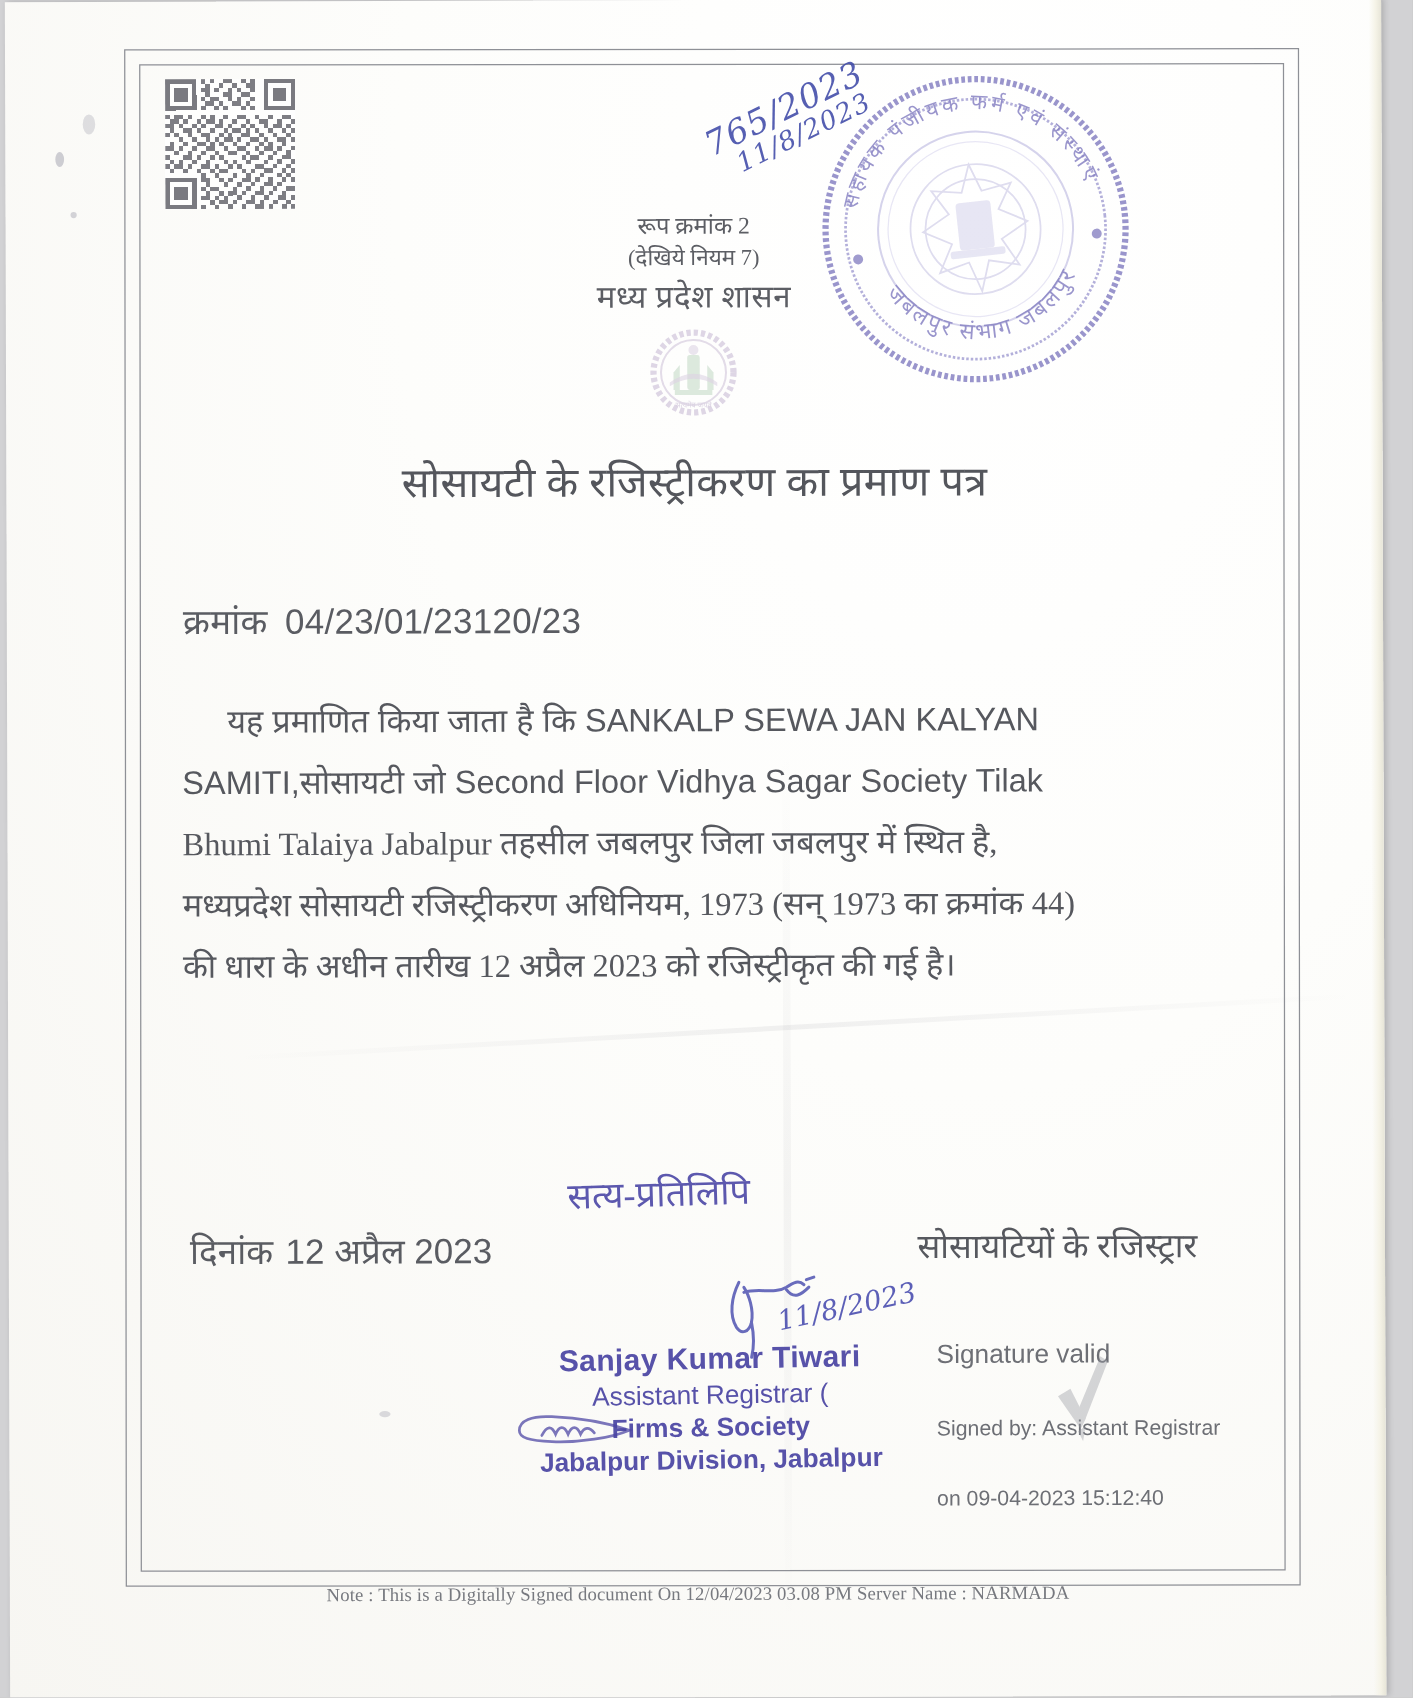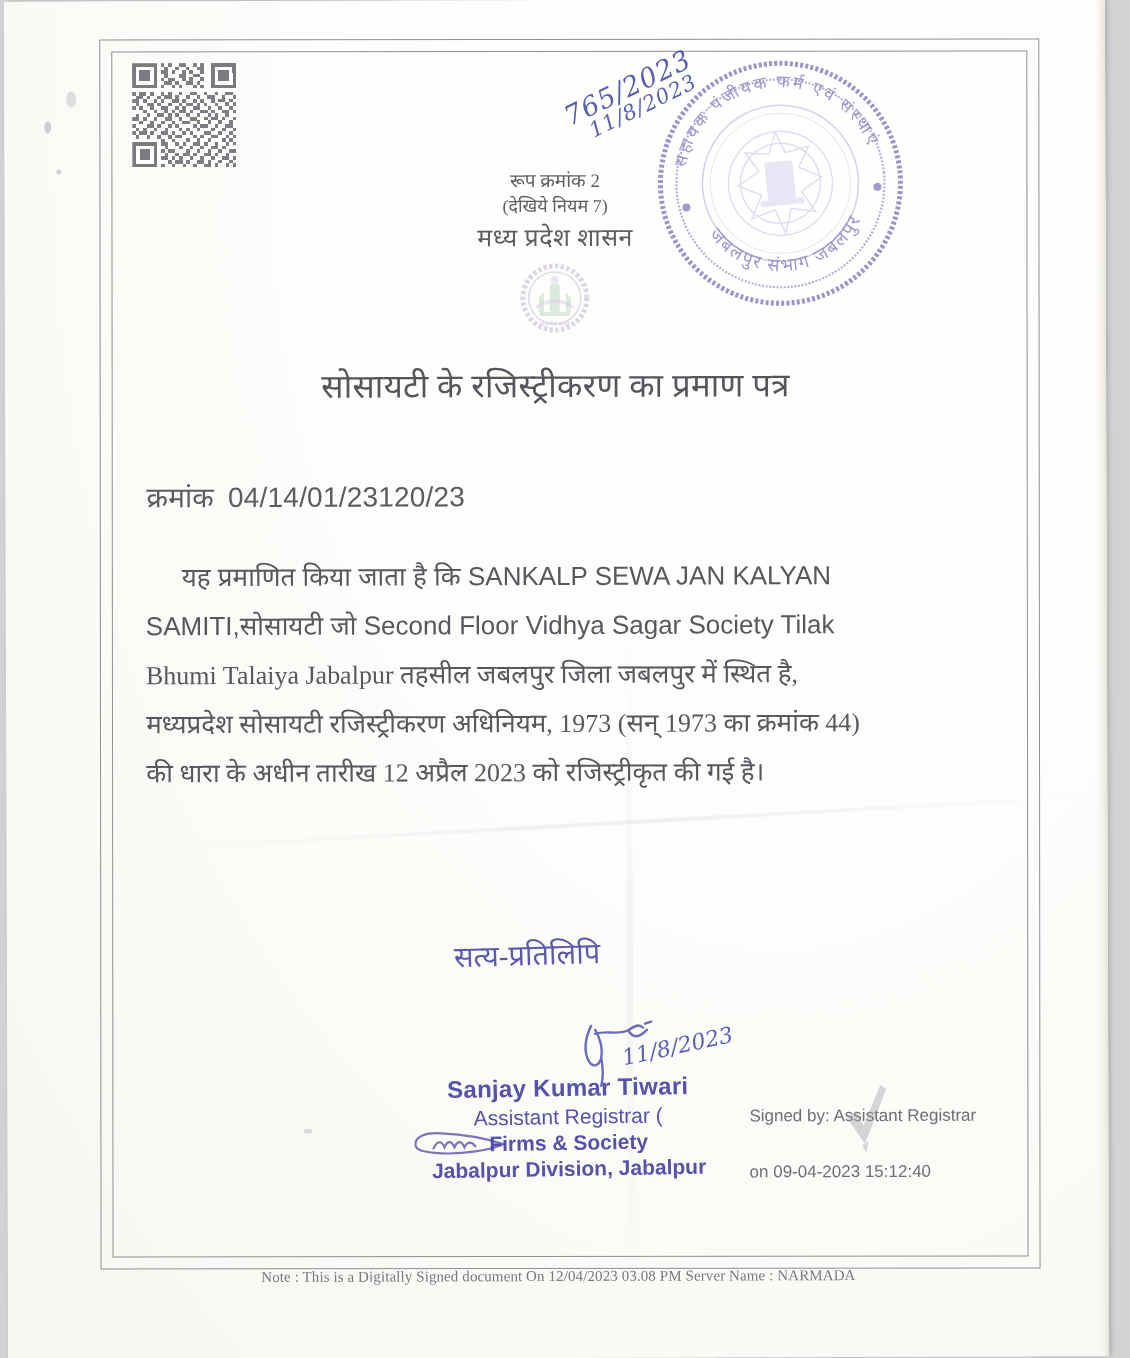--- a/index.html
+++ b/index.html
@@ -605,34 +605,38 @@
               <path d="M22 44 q19 -14 38 0 v3 q-19 -12 -38 0 z"></path>
             </g>
             <text x="41" y="64" text-anchor="middle" font-family="Liberation Serif, serif" font-size="6" fill="#b19fc2">सत्यमेव जयते</text>
           </g>
         </svg>
       </div>
 
       <div class="doc-title">सोसायटी के रजिस्ट्रीकरण का प्रमाण पत्र</div>
 
       <div class="reg-no">
-        <span class="lbl">क्रमांक</span><span class="val">04/14/01/23120/23</span>
+        <span class="lbl">क्रमांक</span><span class="val">04/23/01/23120/23</span>
       </div>
 
       <div class="body-text">
         <span class="ln ln1">यह प्रमाणित किया जाता है कि SANKALP  SEWA  JAN  KALYAN</span>
         <span class="ln">SAMITI,सोसायटी  जो  Second Floor Vidhya Sagar Society Tilak</span>
         <span class="ln dev">Bhumi Talaiya Jabalpur   तहसील जबलपुर  जिला जबलपुर  में स्थित है,</span>
         <span class="ln dev">मध्यप्रदेश सोसायटी रजिस्ट्रीकरण अधिनियम, 1973 (सन् 1973 का क्रमांक 44)</span>
         <span class="ln dev">की धारा के अधीन तारीख 12 अप्रैल 2023  को रजिस्ट्रीकृत की गई है।</span>
       </div>
 
       <div class="true-copy">सत्य-प्रतिलिपि</div>
 
-
+      <div class="date-line">
+        <span class="lbl">दिनांक</span><span class="val">12 अप्रैल 2023</span>
+      </div>
+
+      <div class="registrar-title">सोसायटियों के रजिस्ट्रार</div>
 
       <div class="signature">
         <svg width="150" height="70" viewBox="0 0 150 70">
           <g fill="none" stroke="#4b4fb0" stroke-width="2.4" stroke-linecap="round" opacity=".92">
             <path d="M18 8 C12 20, 10 34, 16 44 C20 50, 26 48, 28 40 C30 30, 26 18, 22 12"></path>
             <path d="M22 16 C34 12, 46 18, 56 12 C62 8, 66 6, 70 10"></path>
             <path d="M28 40 C30 50, 30 60, 28 68"></path>
             <path d="M56 14 C62 22, 68 18, 74 12"></path>
             <path d="M72 6 L78 4"></path>
           </g>
@@ -649,20 +653,21 @@
       <div class="stamp-scribble">
         <svg width="110" height="34" viewBox="0 0 110 34">
           <g fill="none" stroke="#4a44a3" stroke-width="2.2" stroke-linecap="round" opacity=".85">
             <path d="M4 16 C4 8, 14 4, 30 5 C52 6, 74 10, 92 16 C78 22, 52 26, 30 25 C12 24, 4 22, 4 16 Z"></path>
             <path d="M22 20 C26 12, 30 12, 33 19 C36 12, 40 12, 43 19 C46 12, 50 12, 53 19 C56 13, 60 13, 64 18"></path>
           </g>
         </svg>
       </div>
 
       <div class="sig-valid">
+        <div class="sv-title">Signature valid</div>
         <div class="sv-line">Signed by: Assistant Registrar</div>
         <div class="sv-line">on 09-04-2023 15:12:40</div>
       </div>
       <div class="sig-check">
         <svg width="52" height="82" viewBox="0 0 52 82">
           <g fill="#9a9ca3" opacity=".9">
             <path d="M6 34 L16 28 L28 52 L24 60 Z"></path>
             <path d="M24 60 L28 52 L46 6 L40 2 L20 50 Z"></path>
             <path d="M22 62 L26 70 L28 58 Z"></path>
           </g>

